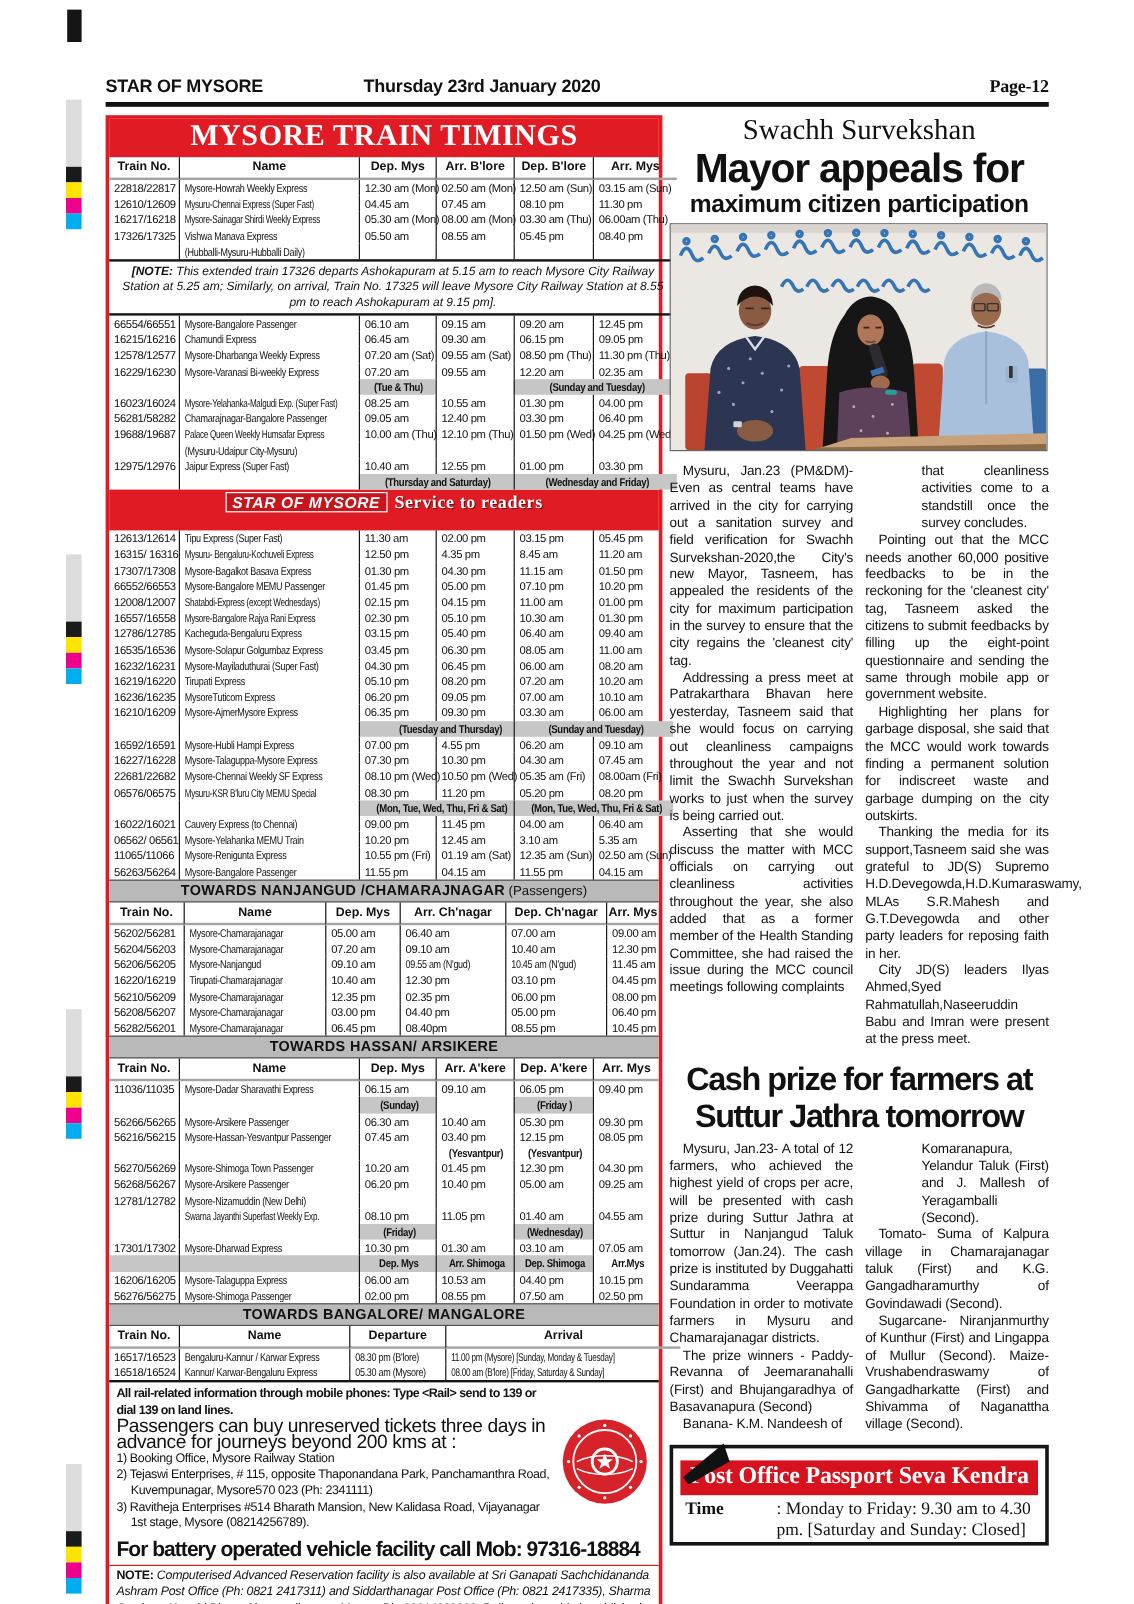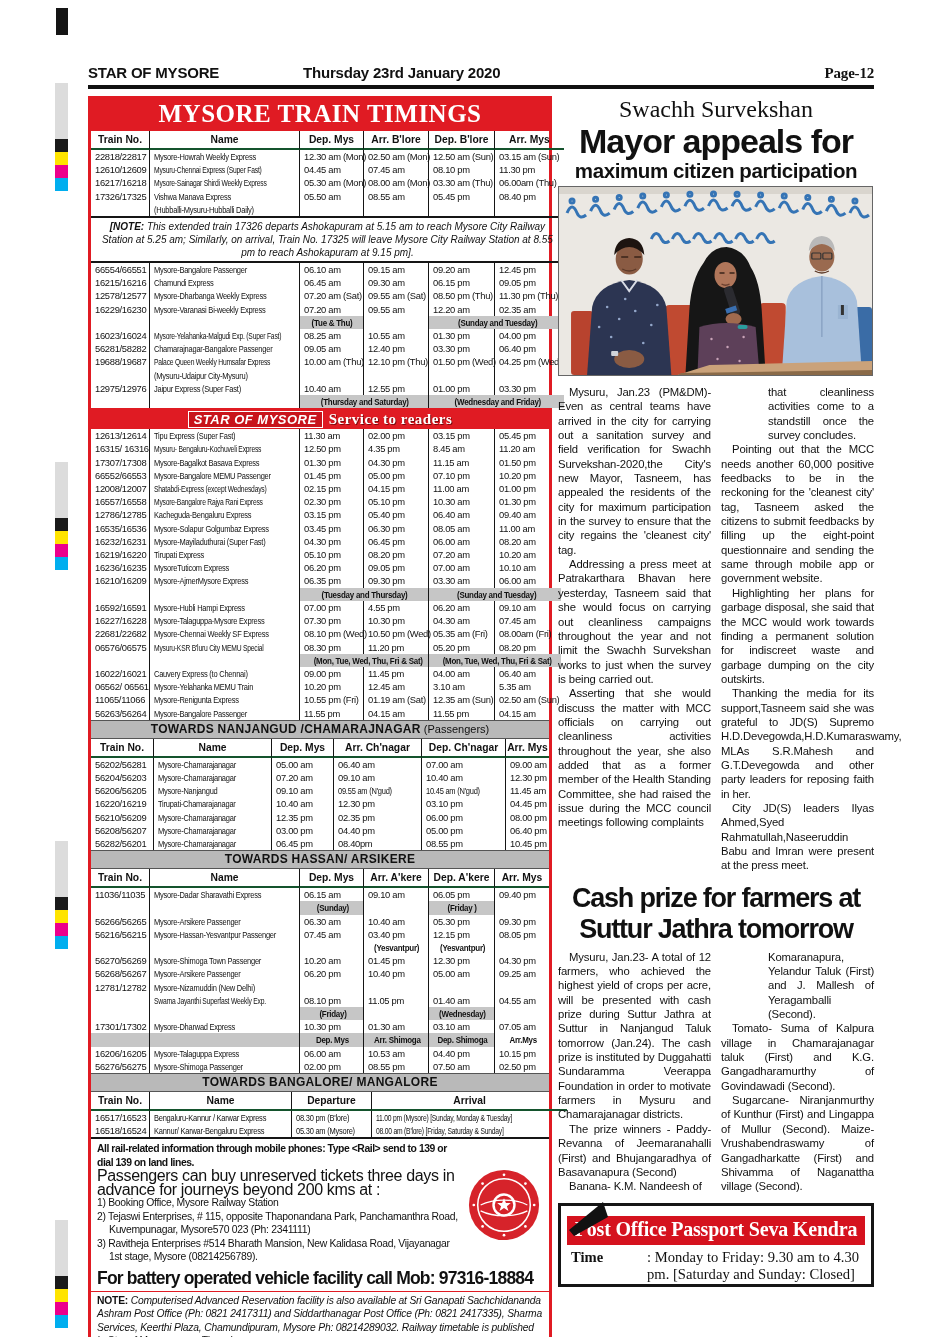--- a/index.html
+++ b/index.html
@@ -19,31 +19,31 @@
   #pagehead .pg{text-align:right;font-family:Liberation Serif, serif;}
   #pagehead .rule{height:4px;background:#111;margin-top:3px;}
 
   
   #ttbox{position:absolute;left:88px;top:96px;width:458px;border:3px solid #e01b23;background:#fff;}
   #tt-title{background:#e01b23;color:#fff;text-align:center;font-family:"Liberation Serif",serif;font-weight:bold;font-size:25px;letter-spacing:0.5px;padding:1px 0 3px;}
   .tgrid{display:grid;}
   .g-main,.g-hassan{grid-template-columns:58px 150px 64px 65px 66px 1fr;}
   .g-nanj{grid-template-columns:62px 118px 62px 88px 84px 1fr;}
   .g-blore{grid-template-columns:58px 142px 80px 1fr;}
-  .th{font-weight:bold;font-size:10.3px;text-align:center;padding:2px 1px;border-bottom:2px solid #14532d;line-height:13px;}
+  .th{font-weight:bold;font-size:10.3px;text-align:center;padding:2px 1px;border-bottom:2px solid #a3a3a3;line-height:13px;}
   .th + .th{border-left:1.5px solid #151515;}
   .td{font-size:9.4px;line-height:13.2px;padding:0 2px 0 4px;white-space:nowrap;letter-spacing:-0.3px;}
   .td.bl{border-left:1.5px solid #151515;}
   .td.gray{background:#c6c6c6;font-weight:bold;text-align:center;}
   .td.bold{font-weight:bold;text-align:center;}
   .sq{display:inline-block;transform:scaleX(.8);transform-origin:0 50%;white-space:nowrap;}
   .sq2{display:inline-block;transform:scaleX(.72);transform-origin:0 50%;white-space:nowrap;}
   .sqc{display:inline-block;transform:scaleX(.85);transform-origin:50% 50%;white-space:nowrap;}
   .note-row{grid-column:1/-1;border-top:2px solid #151515;border-bottom:2px solid #151515;font-style:italic;font-size:10px;line-height:13px;text-align:center;padding:2px 6px;white-space:normal;letter-spacing:0;}
-  .som-banner{background:#e01b23;padding:2px 0 1px;text-align:center;}
+  .som-banner{background:#e01b23;padding:2px 0 14px;text-align:center;}
   .som-brand{display:inline-block;background:#c8141b;border:1.5px solid #fff;color:#fff;font-weight:bold;font-style:italic;font-size:13px;padding:0 5px;letter-spacing:0.5px;margin-right:6px;}
   .som-tag{font-family:"Liberation Serif",serif;font-weight:bold;font-size:15px;color:#fff;text-shadow:1px 1px 0 #7a0a0e;letter-spacing:0.5px;}
   .sec-banner{background:#b9b9b9;text-align:center;font-size:12px;padding:1px 0 2px;border-top:1px solid #555;border-bottom:1px solid #555;}
   .sec-banner b{letter-spacing:0.3px;}
   .sec-banner span{font-size:11px;}
 
   
   #foot-info{border-top:2px solid #151515;padding:3px 6px 2px;overflow:hidden;}
   #foot-info .lg{float:right;width:74px;height:74px;margin:26px 2px 0 4px;}
   .f-line1{font-weight:bold;font-size:10.4px;letter-spacing:-0.45px;margin:0;line-height:13.5px;}
@@ -292,21 +292,21 @@
           <div class="td bl"><span class="pl">07.00 am</span></div>
           <div class="td bl"><span class="pl">10.10 am</span></div>
           <div class="td"><span class="pl">16210/16209</span></div>
           <div class="td bl"><span class="sq">Mysore-AjmerMysore Express</span></div>
           <div class="td bl"><span class="pl">06.35 pm</span></div>
           <div class="td bl"><span class="pl">09.30 pm</span></div>
           <div class="td bl"><span class="pl">03.30 am</span></div>
           <div class="td bl"><span class="pl">06.00 am</span></div>
           <div class="td"><span class="pl"></span></div>
           <div class="td bl"><span class="pl"></span></div>
-          <div class="td bl gray" style="grid-column: span 2;"><span class="sqc">(Tuesday and Thursday)</span></div>
+          <div class="td bl gray" style="grid-column: span 2; text-align: right;"><span class="sqc">(Tuesday and Thursday)</span></div>
           <div class="td bl gray" style="grid-column: span 2;"><span class="sqc">(Sunday and Tuesday)</span></div>
           <div class="td"><span class="pl">16592/16591</span></div>
           <div class="td bl"><span class="sq">Mysore-Hubli Hampi Express</span></div>
           <div class="td bl"><span class="pl">07.00 pm</span></div>
           <div class="td bl"><span class="pl">4.55 pm</span></div>
           <div class="td bl"><span class="pl">06.20 am</span></div>
           <div class="td bl"><span class="pl">09.10 am</span></div>
           <div class="td"><span class="pl">16227/16228</span></div>
           <div class="td bl"><span class="sq">Mysore-Talaguppa-Mysore Express</span></div>
           <div class="td bl"><span class="pl">07.30 pm</span></div>

